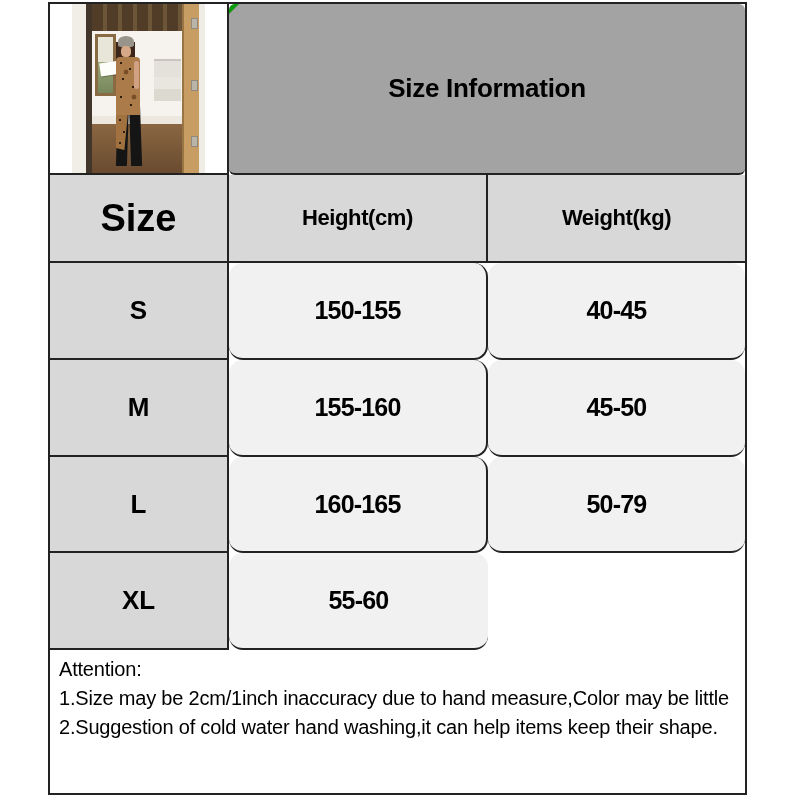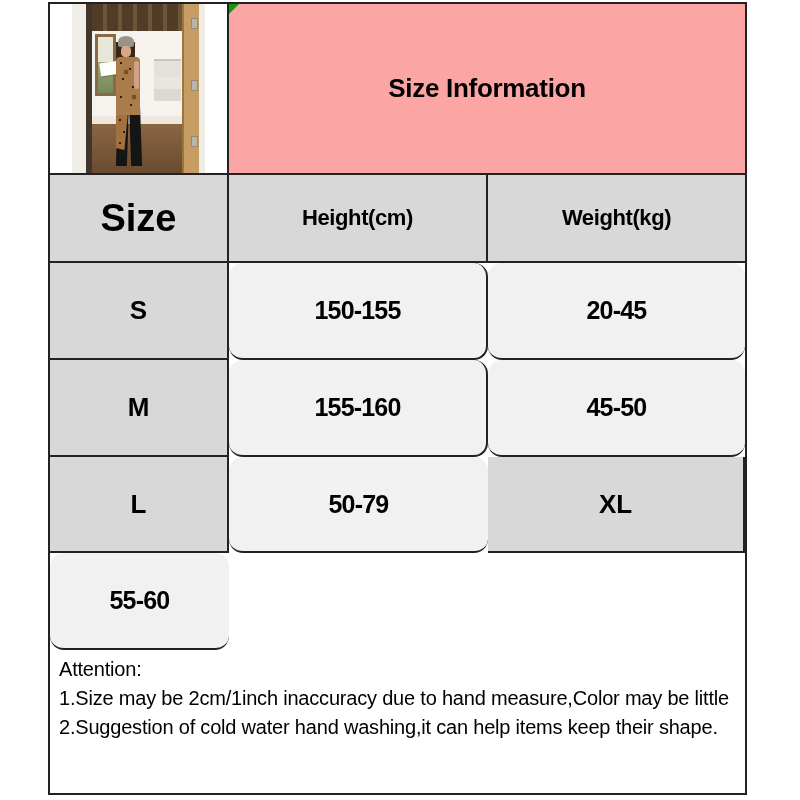--- a/index.html
+++ b/index.html
@@ -18,21 +18,21 @@
   .cell{
     box-sizing:border-box;border-right:2px solid #222;border-bottom:2px solid #222;
     display:flex;align-items:center;justify-content:center;overflow:hidden;
   }
   .no-r{border-right:none;}
   .no-b{border-bottom:none;}
   .gray{background:#d8d8d8;}
   .lite{background:#f1f1f1;border-radius:14px;}
   .white{background:#ffffff;}
 
-  .title-cell{grid-column:2 / 4;position:relative;background:#fca5a5;}
+  .title-cell{grid-column:2 / 4;position:relative;background:#a3a3a3;border-radius:6px;}
   .title-text{font-size:26px;font-weight:bold;letter-spacing:-0.3px;}
   .corner-marker{
     position:absolute;left:0;top:0;width:0;height:0;
     border-top:10px solid #0d9a0d;border-right:10px solid transparent;
   }
 
   .col-head{font-size:22px;font-weight:bold;letter-spacing:-0.4px;}
   .size-head{font-size:38px;font-weight:bold;}
   .size-label{font-size:26px;font-weight:bold;}
   .value{font-size:25px;font-weight:bold;letter-spacing:-0.8px;}
@@ -138,35 +138,38 @@
     <span class="col-head">Weight(kg)</span>
   </div>
 
   <div class="cell gray">
     <span class="size-label">S</span>
   </div>
   <div class="cell lite">
     <span class="value">150-155</span>
   </div>
   <div class="cell lite no-r">
-    <span class="value">20-45</span>
+    <span class="value">40-45</span>
   </div>
 
   <div class="cell gray">
     <span class="size-label">M</span>
   </div>
   <div class="cell lite">
     <span class="value">155-160</span>
   </div>
   <div class="cell lite no-r">
     <span class="value">45-50</span>
   </div>
 
   <div class="cell gray">
     <span class="size-label">L</span>
+  </div>
+  <div class="cell lite">
+    <span class="value">160-165</span>
   </div>
   <div class="cell lite no-r">
     <span class="value">50-79</span>
   </div>
 
   <div class="cell gray">
     <span class="size-label">XL</span>
   </div>
   <div class="cell lite no-r">
     <span class="value">55-60</span>

